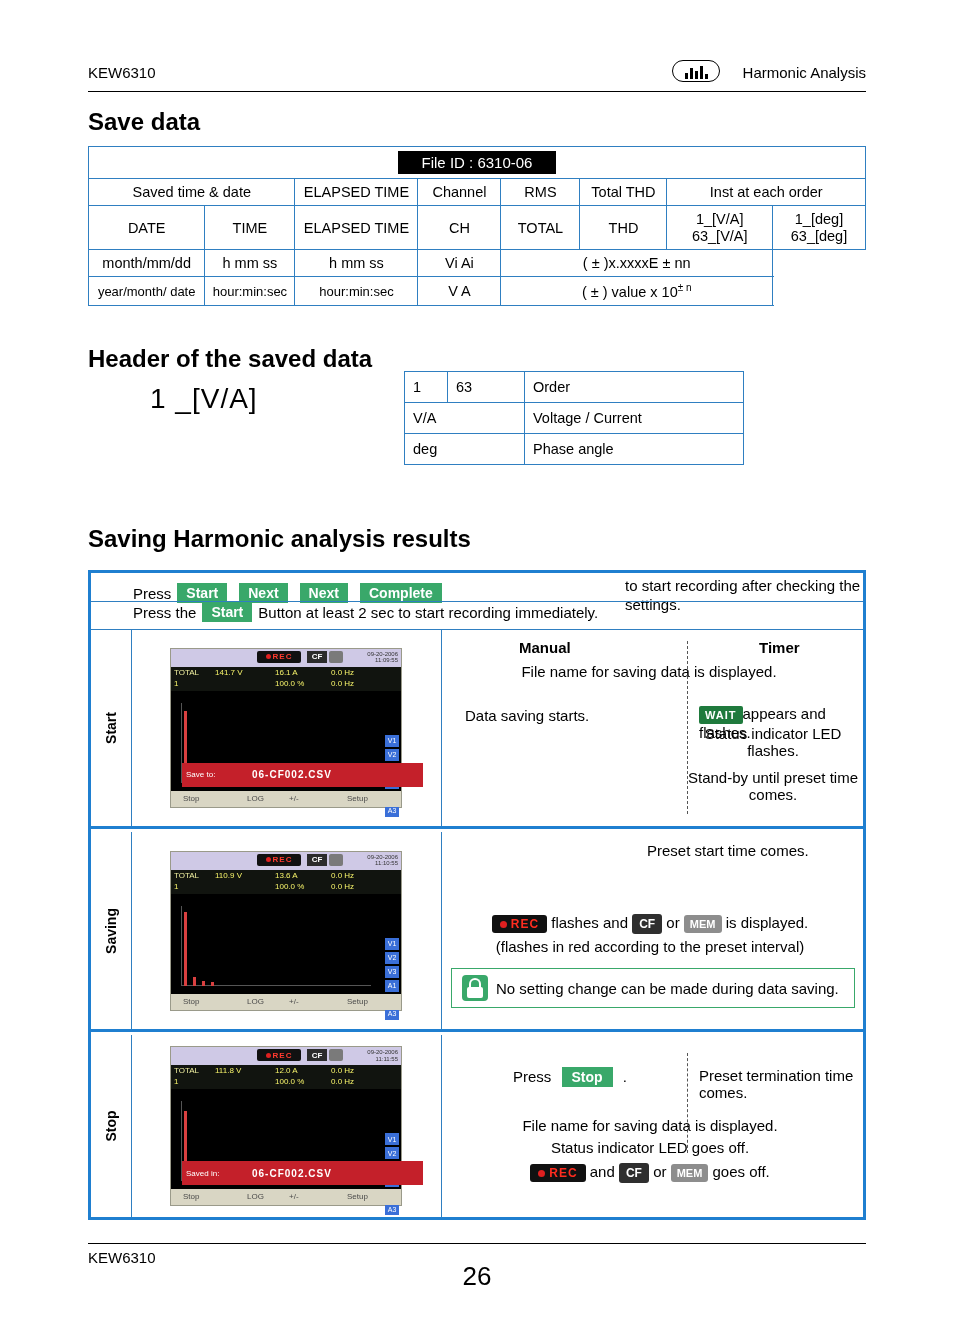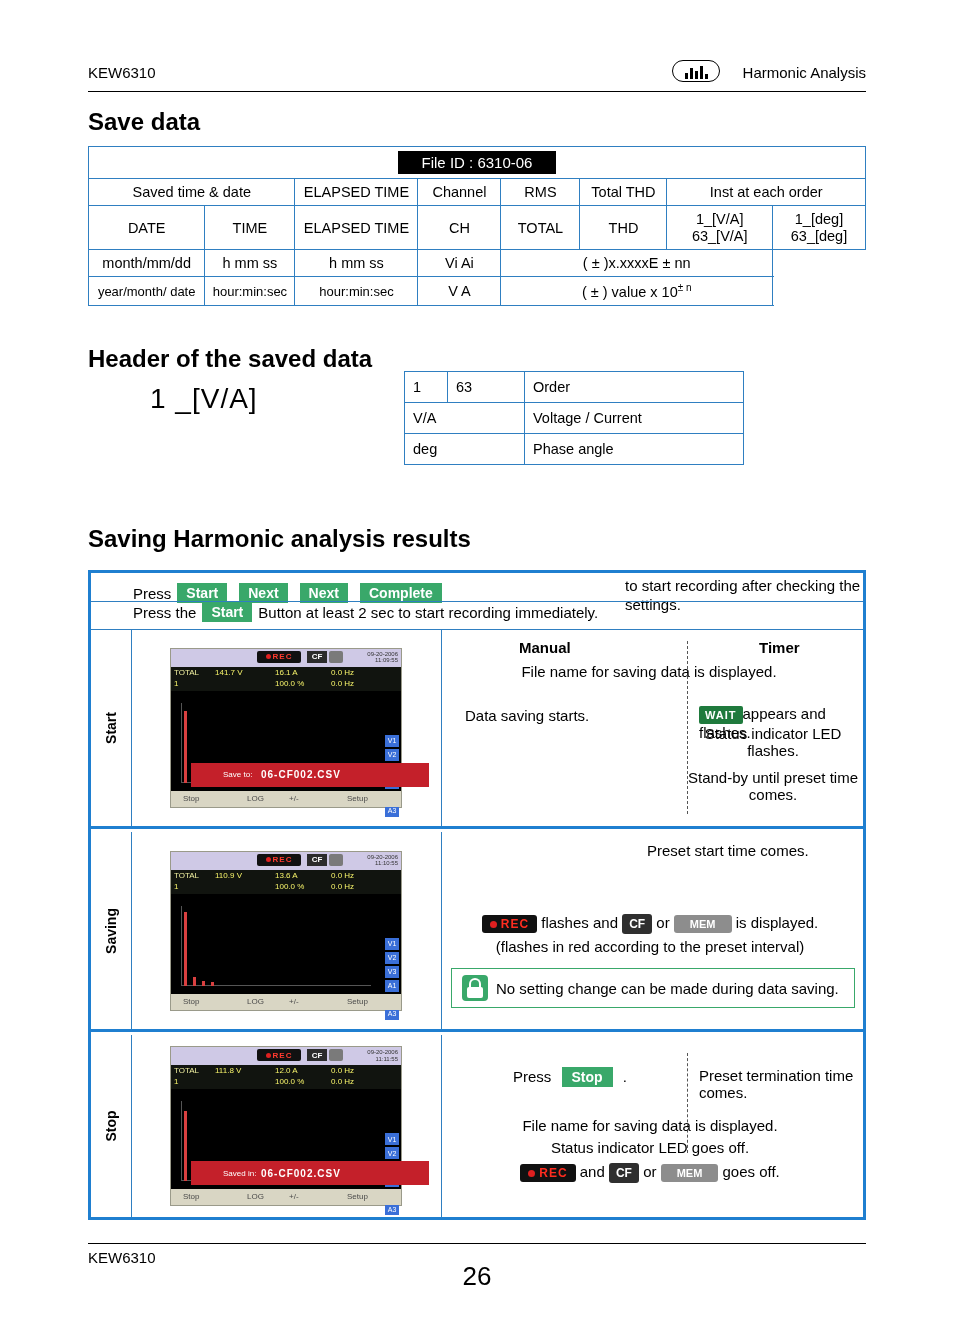--- a/index.html
+++ b/index.html
@@ -90,21 +90,21 @@
   .dev .numrow .a2{position:absolute;left:3px;top:12px;}
   .dev .numrow .b2{position:absolute;left:44px;top:25px;}
   .dev .numrow .c2{position:absolute;left:104px;top:12px;}
   .dev .numrow .d2{position:absolute;left:160px;top:12px;}
   .dev .graph{position:absolute;left:0;top:42px;width:100%;height:100px;background:#000;}
   .dev .graph .bar{position:absolute;bottom:8px;width:3px;background:#d94040;}
   .dev .graph .axis{position:absolute;left:10px;bottom:8px;width:190px;height:1px;background:#555;}
   .dev .graph .vaxis{position:absolute;left:10px;bottom:8px;width:1px;height:80px;background:#555;}
   .dev .sidekeys{position:absolute;right:2px;top:44px;width:14px;}
   .dev .sidekeys div{height:12px;margin-bottom:2px;background:#3a6fd8;color:#fff;font-size:7px;display:flex;align-items:center;justify-content:center;}
-  .dev .banner{position:absolute;left:20px;top:72px;width:210px;height:24px;background:#c4202a;color:#fff;display:flex;align-items:center;padding-left:28px;}
+  .dev .banner{position:absolute;left:11px;top:72px;width:241px;height:24px;background:#c4202a;color:#fff;display:flex;align-items:center;}
   .dev .banner .lab{font-size:8px;margin-left:4px;}
   .dev .banner .fn{position:absolute;left:70px;font-size:10px;font-weight:bold;letter-spacing:1px;}
   .dev .softbar{position:absolute;left:0;bottom:0;width:100%;height:16px;background:#d9d6c4;color:#333;font-size:8px;}
   .dev .softbar span{position:absolute;top:3px;color:#4a4a4a;}
   .dev .sb1{left:12px;} .dev .sb2{left:76px;} .dev .sb3{left:118px;} .dev .sb4{left:176px;}
 
   
   .colhdr{font-weight:bold;font-size:15px;}
   .dashed{position:absolute;top:12px;bottom:12px;border-left:1px dashed #555;}
 
@@ -115,21 +115,21 @@
   .lockicon{
     width:26px;height:26px;background:#39a86a;border-radius:4px;position:relative;flex:none;
   }
   .lockicon:before{content:"";position:absolute;left:7px;top:3px;width:12px;height:10px;border:2.5px solid #fff;border-bottom:none;border-radius:6px 6px 0 0;box-sizing:border-box;}
   .lockicon:after{content:"";position:absolute;left:5px;top:12px;width:16px;height:11px;background:#fff;border-radius:2px;}
 
   .inlbadge{display:inline-flex;align-items:center;justify-content:center;vertical-align:middle;}
   .b-rec{background:#111;color:#ff2d20;font-weight:bold;font-size:12px;padding:2px 8px;border-radius:3px;letter-spacing:1px;}
   .b-rec .dot{width:7px;height:7px;background:#e02020;border-radius:50%;margin-right:4px;display:inline-block;}
   .b-cf{background:#2f2f2f;color:#fff;font-weight:bold;font-size:12px;padding:3px 7px;border-radius:3px;}
-  .b-mem{background:#8d8d8d;color:#fff;font-weight:bold;font-size:11px;padding:3px 16px;border-radius:3px;}
+  .b-mem{background:#8d8d8d;color:#fff;font-weight:bold;font-size:11px;padding:3px 6px;border-radius:3px;}
   .b-wait{background:#1f7a3d;color:#fff;font-weight:bold;font-size:11px;padding:3px 6px;border-radius:2px;letter-spacing:1px;}
   .b-stop{background:#39a86a;color:#fff;font-weight:bold;font-size:14px;padding:2px 10px;}
 </style>
 </head>
 <body>
 
 <div class="page">
 
   <div class="hdr">
     <div class="hdr-left">KEW6310</div>

